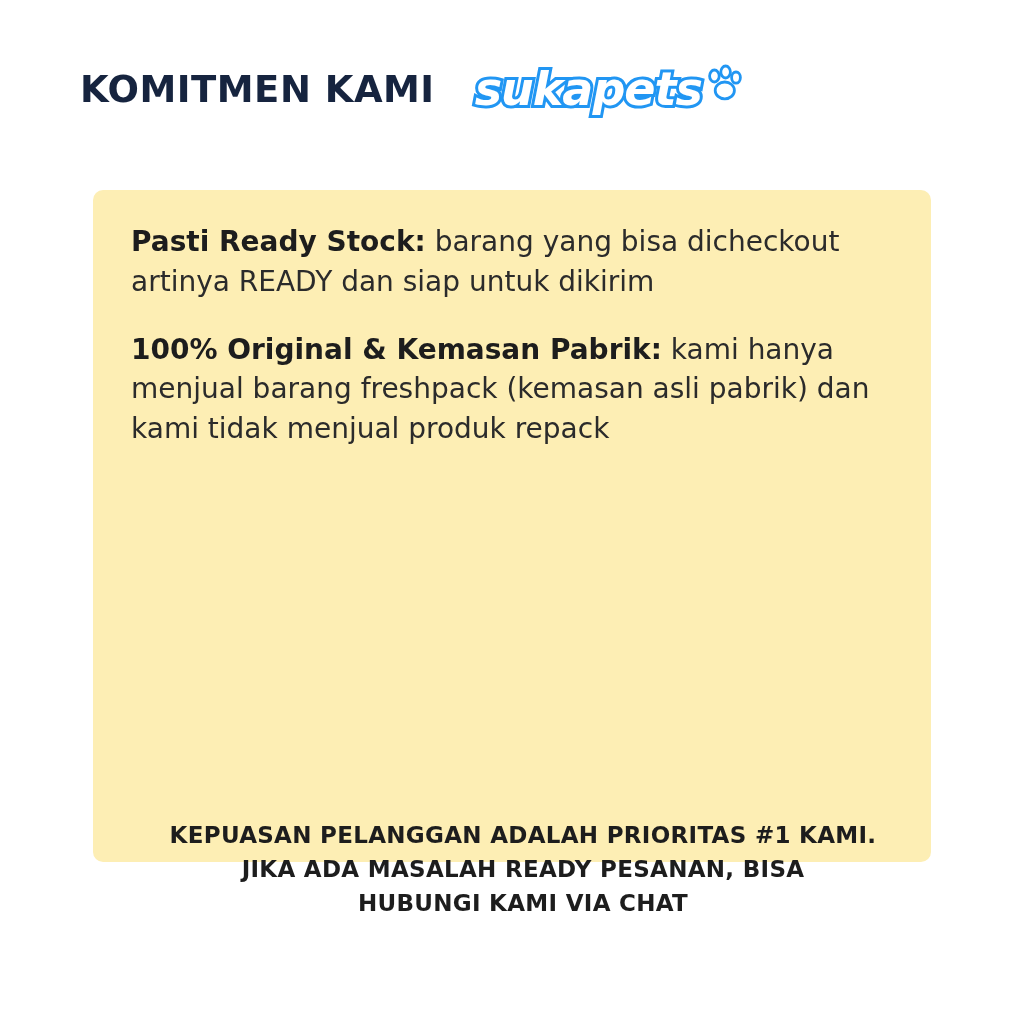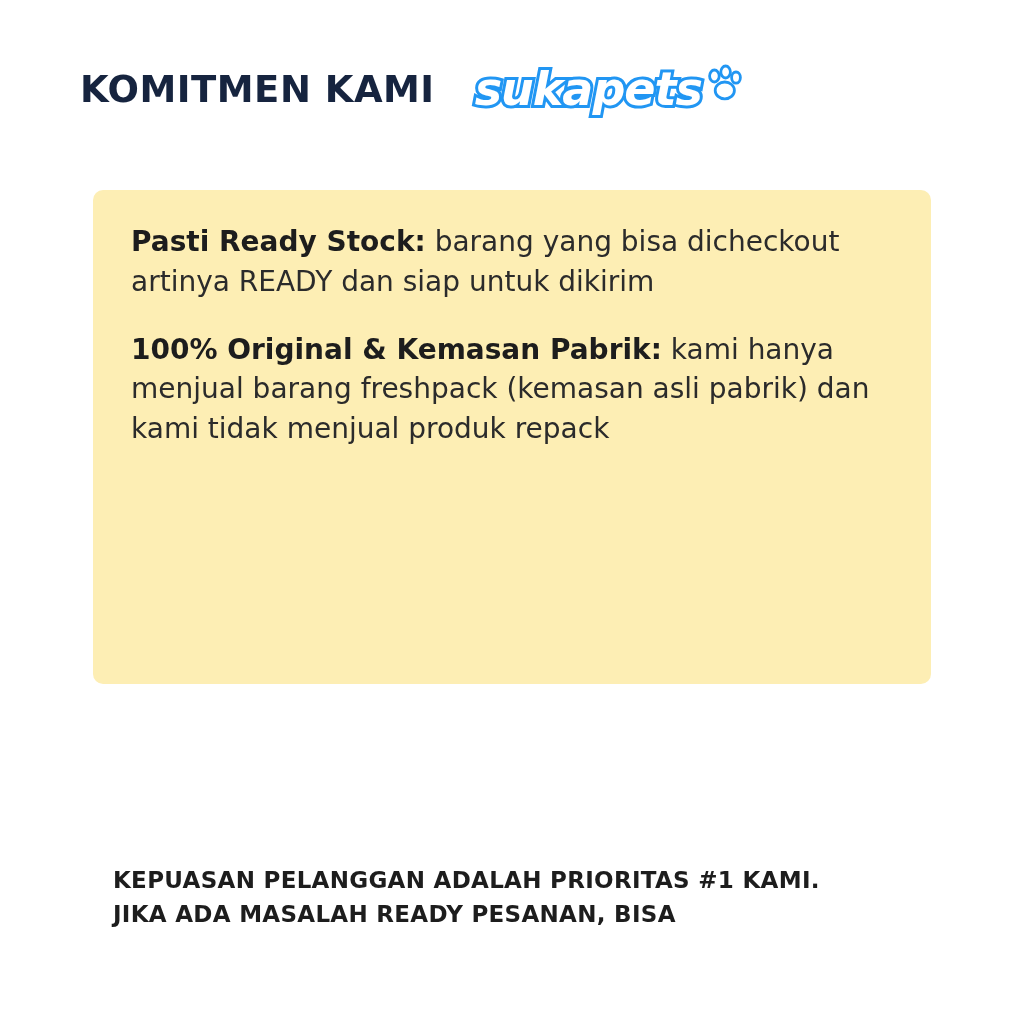--- a/index.html
+++ b/index.html
@@ -92,21 +92,21 @@
     align-self: flex-start;
     margin-top: -2px;
   }
 
   
   .panel {
     position: absolute;
     left: 93px;
     top: 190px;
     width: 838px;
-    height: 494px;
+    height: 672px;
     background: #fdeeb4;
     border-radius: 10px;
     box-sizing: border-box;
     padding: 32px 38px 0 38px;
     z-index: 2;
   }
   .para {
     font-family: "DejaVu Sans", sans-serif;
     font-size: 28px;
     line-height: 1.42;
@@ -116,23 +116,24 @@
   .para:last-child { margin-bottom: 3px; }
   .para b {
     font-weight: bold;
     color: #1d1d1d;
   }
 
   
   .footer {
     position: absolute;
     left: 113px;
-    top: 863px;
+    top: 818px;
     width: 820px;
     z-index: 3;
+    text-align: center;
   }
   .footer-line {
     font-family: "DejaVu Sans", sans-serif;
     font-weight: bold;
     font-size: 23px;
     letter-spacing: 0.3px;
     color: #1d1d1d;
     line-height: 1.48;
     white-space: nowrap;
   }
@@ -174,15 +175,16 @@
 
     <p class="para">
       <b>100% Original &amp; Kemasan Pabrik:</b><span> kami hanya menjual barang freshpack (kemasan asli pabrik) dan kami tidak menjual produk repack</span>
     </p>
 
   </div>
 
   <div class="footer">
     <div class="footer-line">KEPUASAN PELANGGAN ADALAH PRIORITAS #1 KAMI.</div>
     <div class="footer-line">JIKA ADA MASALAH READY PESANAN, BISA</div>
+    <div class="footer-line">HUBUNGI KAMI VIA CHAT</div>
   </div>
 
 </div>
 
 </body></html>

